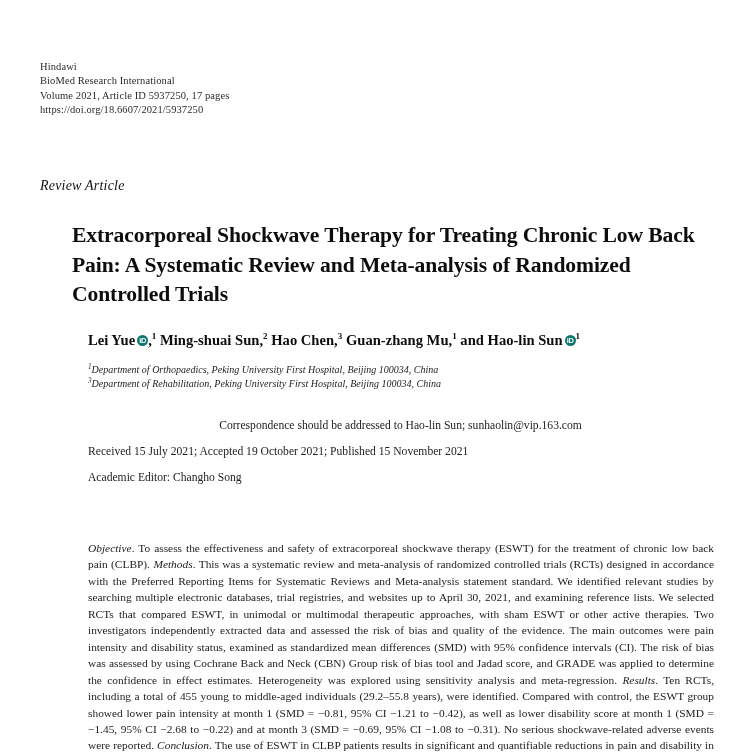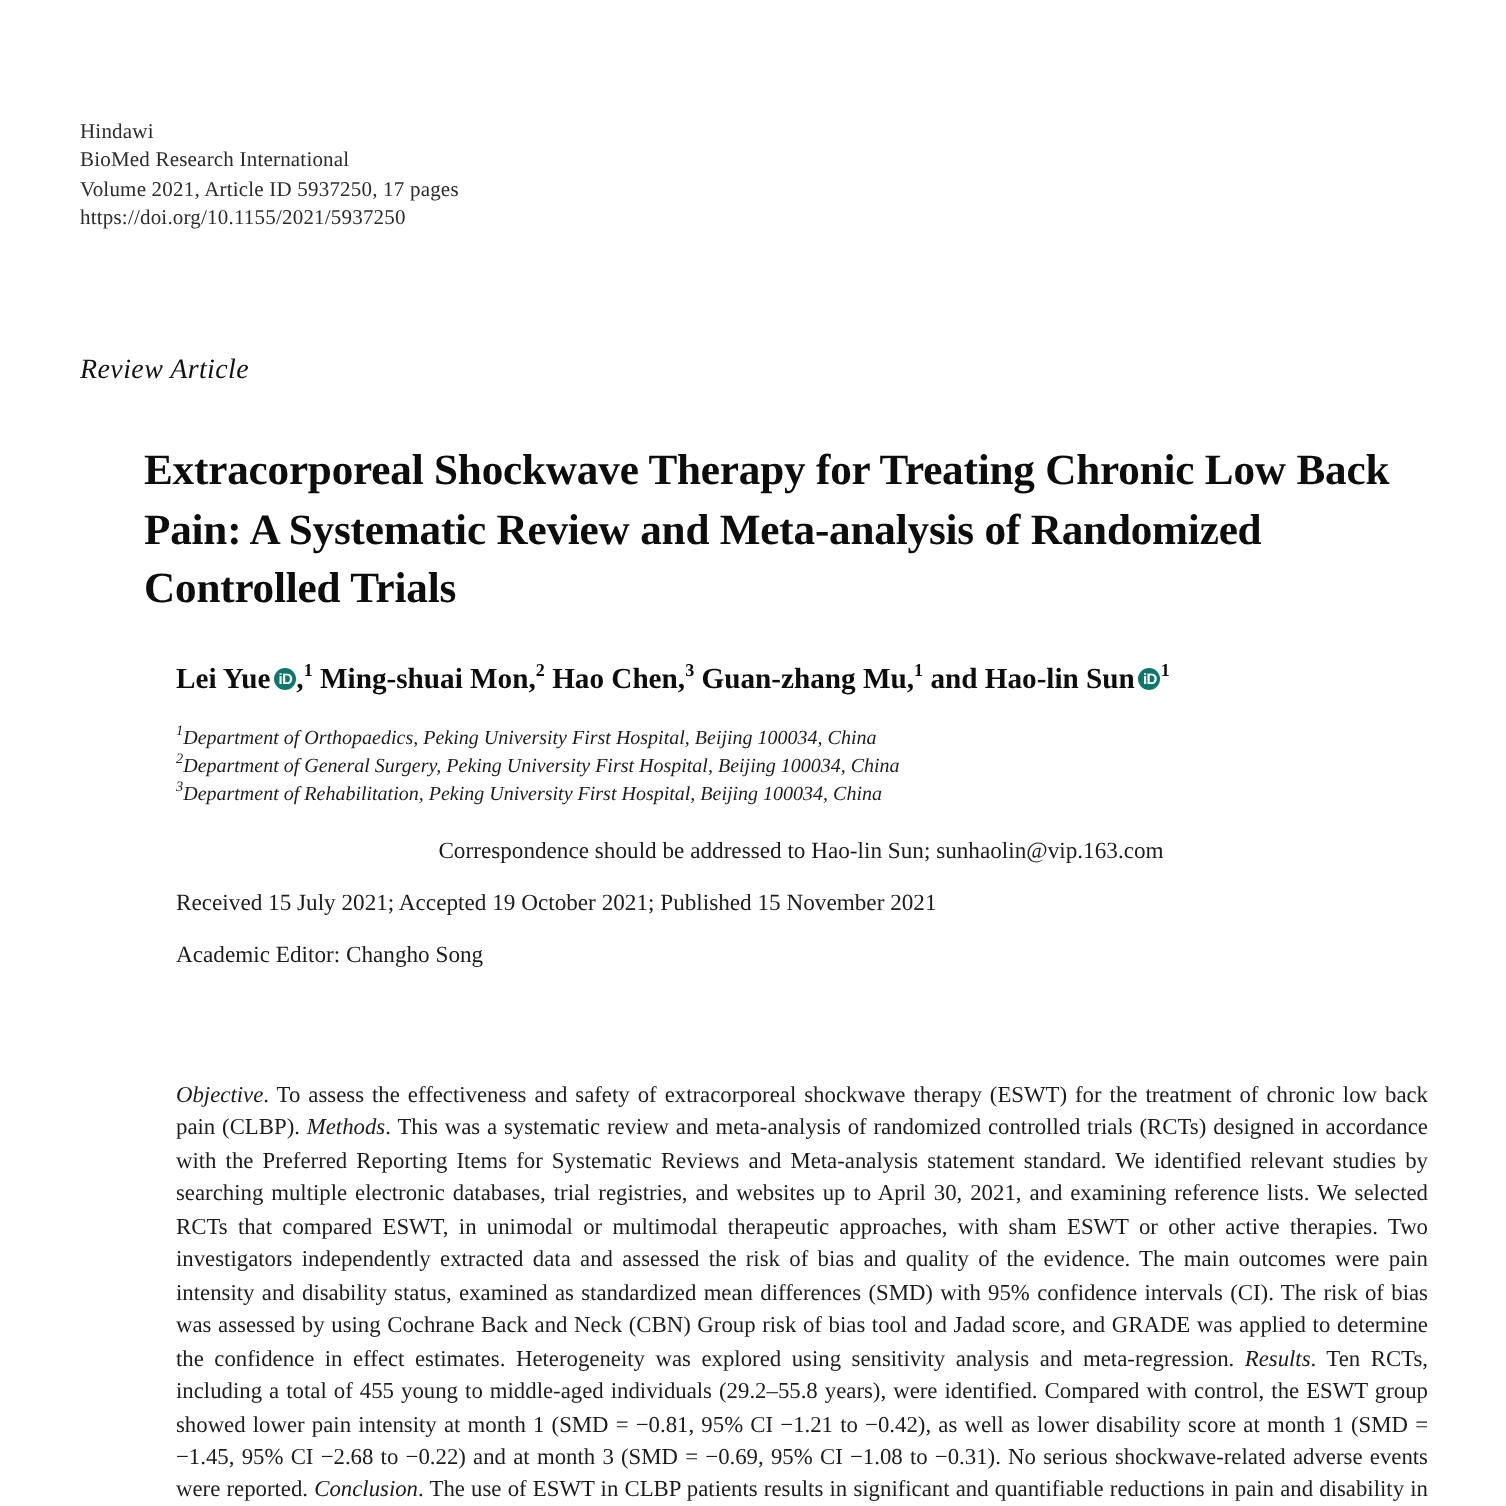--- a/index.html
+++ b/index.html
@@ -162,32 +162,31 @@
 </style>
 </head>
 <body>
 
 <div class="page">
 
   <div class="masthead">
     <div>Hindawi</div>
     <div>BioMed Research International</div>
     <div>Volume 2021, Article ID 5937250, 17 pages</div>
-    <div>https://doi.org/10.1155/2021/5937250</div>
+    <div>https://doi.org/18.6607/2021/5937250</div>
   </div>
 
   <div class="article-type">Review Article</div>
 
   <h1 class="title">Extracorporeal Shockwave Therapy for Treating Chronic Low Back Pain: A Systematic Review and Meta-analysis of Randomized Controlled Trials</h1>
 
-  <div class="authors"><span>Lei Yue</span><span class="orcid"><span>iD</span></span><span>,</span><sup>1</sup> <span>Ming-shuai Mon</span><span>,</span><sup>2</sup> <span>Hao Chen</span><span>,</span><sup>3</sup> <span>Guan-zhang Mu</span><span>,</span><sup>1</sup> <span>and </span><span>Hao-lin Sun</span><span class="orcid"><span>iD</span></span><sup>1</sup></div>
+  <div class="authors"><span>Lei Yue</span><span class="orcid"><span>iD</span></span><span>,</span><sup>1</sup> <span>Ming-shuai Sun</span><span>,</span><sup>2</sup> <span>Hao Chen</span><span>,</span><sup>3</sup> <span>Guan-zhang Mu</span><span>,</span><sup>1</sup> <span>and </span><span>Hao-lin Sun</span><span class="orcid"><span>iD</span></span><sup>1</sup></div>
 
   <div class="affiliations">
       <div><sup>1</sup><span>Department of Orthopaedics, Peking University First Hospital, Beijing 100034, China</span></div>
-      <div><sup>2</sup><span>Department of General Surgery, Peking University First Hospital, Beijing 100034, China</span></div>
       <div><sup>3</sup><span>Department of Rehabilitation, Peking University First Hospital, Beijing 100034, China</span></div>
     </div>
 
   <div class="meta meta-correspondence">Correspondence should be addressed to Hao-lin Sun; sunhaolin@vip.163.com</div>
   <div class="meta meta-dates">Received 15 July 2021; Accepted 19 October 2021; Published 15 November 2021</div>
   <div class="meta meta-editor">Academic Editor: Changho Song</div>
 
 
   <div class="abstract"><i>Objective</i><span>. To assess the effectiveness and safety of extracorporeal shockwave therapy (ESWT) for the treatment of chronic low back pain (CLBP). </span><i>Methods</i><span>. This was a systematic review and meta-analysis of randomized controlled trials (RCTs) designed in accordance with the Preferred Reporting Items for Systematic Reviews and Meta-analysis statement standard. We identified relevant studies by searching multiple electronic databases, trial registries, and websites up to April 30, 2021, and examining reference lists. We selected RCTs that compared ESWT, in unimodal or multimodal therapeutic approaches, with sham ESWT or other active therapies. Two investigators independently extracted data and assessed the risk of bias and quality of the evidence. The main outcomes were pain intensity and disability status, examined as standardized mean differences (SMD) with 95% confidence intervals (CI). The risk of bias was assessed by using Cochrane Back and Neck (CBN) Group risk of bias tool and Jadad score, and GRADE was applied to determine the confidence in effect estimates. Heterogeneity was explored using sensitivity analysis and meta-regression. </span><i>Results</i><span>. Ten RCTs, including a total of 455 young to middle-aged individuals (29.2–55.8 years), were identified. Compared with control, the ESWT group showed lower pain intensity at month 1 (SMD = −0.81, 95% CI −1.21 to −0.42), as well as lower disability score at month 1 (SMD = −1.45, 95% CI −2.68 to −0.22) and at month 3 (SMD = −0.69, 95% CI −1.08 to −0.31). No serious shockwave-related adverse events were reported. </span><i>Conclusion</i><span>. The use of ESWT in CLBP patients results in significant and quantifiable reductions in pain and disability in the short term. However, further well-conducted RCTs are necessary for building high-quality evidence and promoting the application of ESWT in clinical practice.</span></div>
 

